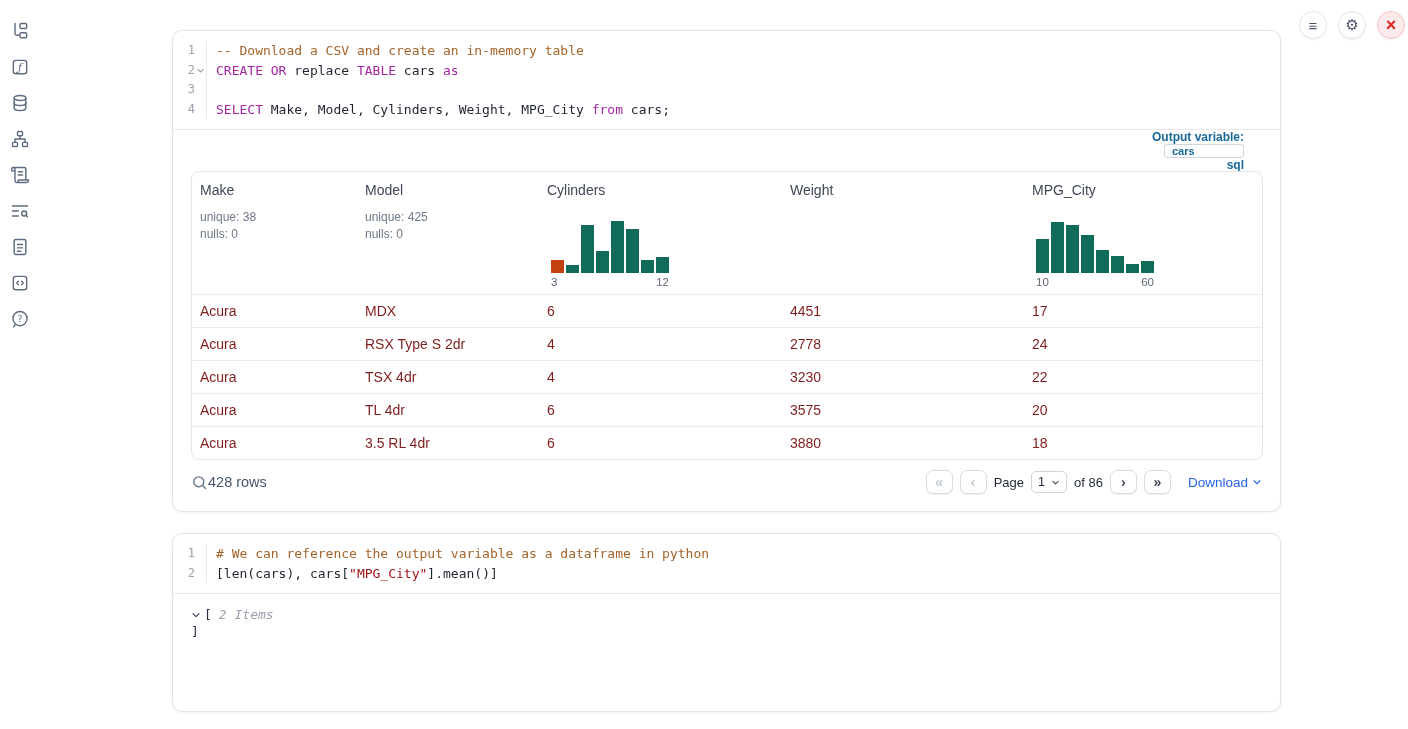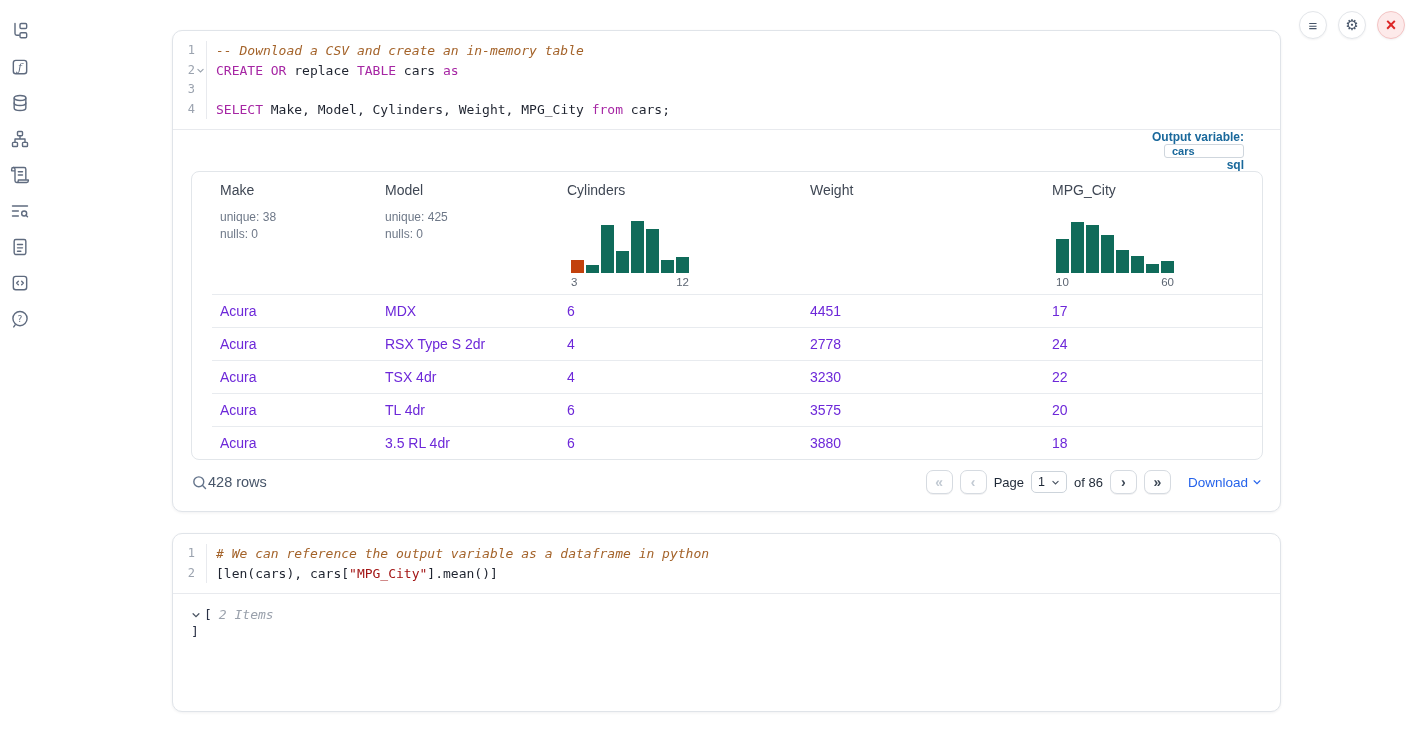--- a/index.html
+++ b/index.html
@@ -30,43 +30,43 @@
 
   
   .editor{padding:10px 0 8px 0;}
   #card-py .editor{border-bottom:1px solid #e8eaee;padding-bottom:10px;}
   .code-line{display:flex;line-height:19.5px;font-family:"DejaVu Sans Mono",monospace;font-size:13px;}
   .gutter{flex:0 0 34px;display:flex;justify-content:flex-end;align-items:center;
           border-right:1px solid #e8eaee;color:#9ba3af;font-size:12px;}
   .lnum{text-align:right;}
   .fold{width:11px;display:flex;align-items:center;justify-content:center;}
   .code-content{padding-left:9px;white-space:pre;color:#1f2430;}
-  .tok-c{color:var(--comment);font-style:italic;} .tok-k{color:var(--keyword);} .tok-s{color:var(--string);}
+  .tok-c{color:var(--comment);} .tok-k{color:var(--keyword);} .tok-s{color:var(--string);}
 
   
   .outvar-bar{position:absolute;left:0;right:0;top:98px;height:28px;border-top:1px solid #e8eaee;
       display:flex;align-items:flex-end;padding:0 36px 0 12px;flex-direction:column;}
   .outvar-label{font-size:12px;font-weight:700;color:var(--primary);}
   .outvar-input{margin-left:8px;width:80px;height:19px;border:1px solid #cfd6dd;border-radius:3px;
       font-size:11px;font-weight:700;color:var(--primary);padding:0 7px;outline:none;
       font-family:"Liberation Sans",sans-serif;}
   .lang-badge{margin-left:auto;font-size:12px;font-weight:700;color:var(--primary);}
 
   
   .table-box{position:absolute;left:18px;top:140px;width:1072px;border:1px solid #e2e6ea;border-radius:8px;overflow:hidden;background:#fff;}
-  .thead,.trow{display:grid;grid-template-columns:165px 182px 243px 242px 1fr;margin-left:20px;}
+  .thead,.trow{display:grid;grid-template-columns:165px 182px 243px 242px 1fr;}
   .thead{height:122px;}
   .th{padding:10px 8px 6px;display:flex;flex-direction:column;min-width:0;}
   .th-label{font-size:14px;color:#3f4754;cursor:pointer;}
   .th-stats{margin-top:11px;font-size:12px;color:#6e7888;line-height:16.5px;}
   .hist{margin-top:auto;margin-left:4px;}
   .hist-bars{display:flex;align-items:flex-end;gap:2px;height:53px;}
   .hist-bar{width:13px;background:var(--bar);}
   .hist-labels{display:flex;justify-content:space-between;font-size:11.5px;color:#5d6673;margin-top:3px;}
-  .trow{height:33px;align-items:center;border-top:1px solid #e8ebef;font-size:14px;color:#6d28d9;}
+  .trow{height:33px;align-items:center;border-top:1px solid #e8ebef;font-size:14px;color:#7f1d1d;}
   .trow>div{padding:0 8px;overflow:hidden;white-space:nowrap;}
 
   
   .table-footer{position:absolute;left:18px;right:18px;top:436px;height:30px;display:flex;align-items:center;}
   .footer-left{display:flex;align-items:center;color:#475569;font-size:14.5px;}
   .footer-left svg{width:17px;height:17px;color:#64748b;}
   .footer-right{margin-left:auto;display:flex;align-items:center;gap:7px;font-size:13px;color:#1f2937;}
   .page-btn{width:27px;height:24px;border:1px solid #d6dbe1;border-radius:7px;background:#fff;
       display:flex;align-items:center;justify-content:center;font-size:14px;color:#3f4a58;
       box-shadow:0 1px 0 rgba(16,24,40,.06);cursor:pointer;font-weight:600;}

